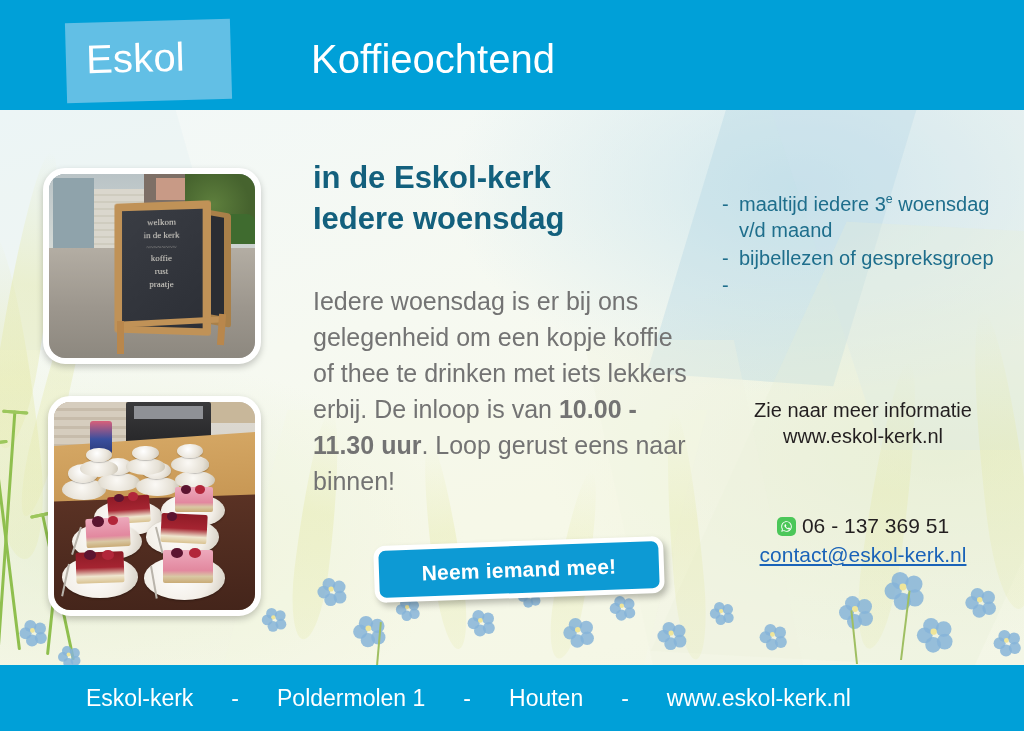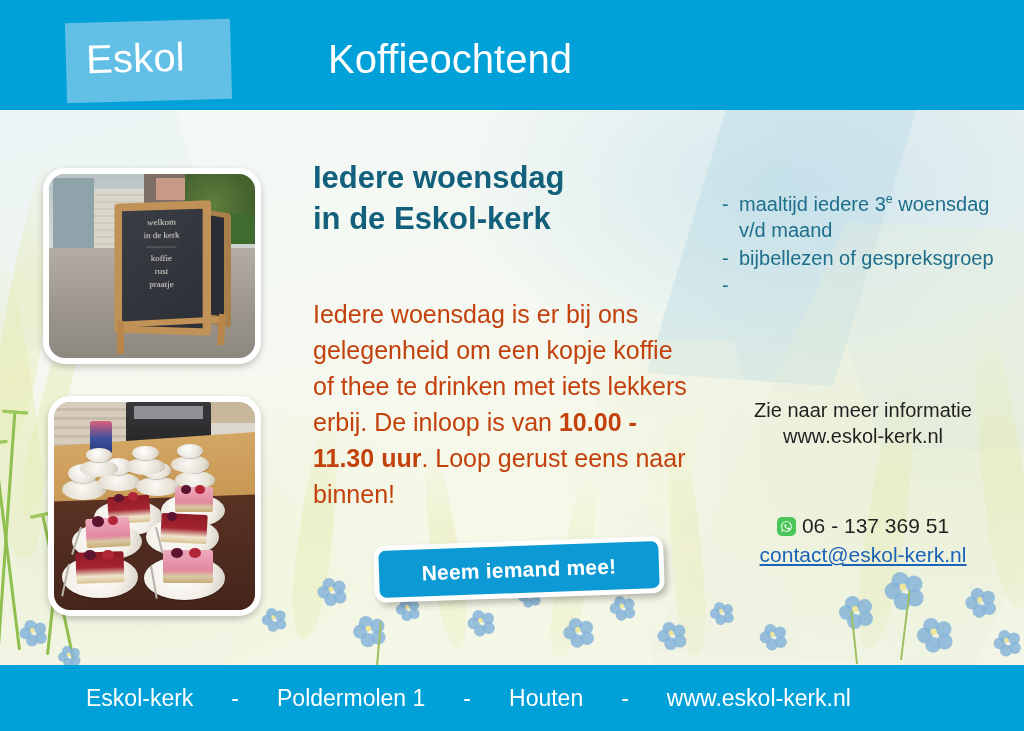--- a/index.html
+++ b/index.html
@@ -135,21 +135,20 @@
     font-size: 40px;
     color: #ffffff;
     letter-spacing: .2px;
     transform: rotate(-1.6deg);
   }
   .header-title {
     position: absolute;
     left: 311px; top: 37px;
     font-size: 40px;
     color: #ffffff;
-    margin-left: 17px;
   }
 
   
   .photo {
     position: absolute;
     border: 6px solid #ffffff;
     border-radius: 22px;
     box-shadow: 0 3px 7px rgba(0,0,0,.22);
     overflow: hidden;
     background: #cfcfcf;
@@ -251,25 +250,25 @@
     position: absolute;
     left: 313px; top: 157px;
     width: 390px;
     font-size: 31px;
     font-weight: bold;
     line-height: 1.33;
     color: #13607d;
   }
   .bodytext {
     position: absolute;
-    left: 313px; top: 296px;
+    left: 313px; top: 283px;
     width: 375px;
     font-size: 25px;
     line-height: 1.44;
-    color: #c2410c;
+    color: #737373;
   }
   .bodytext b { font-weight: bold; }
 
   
   .cta {
     position: absolute;
     left: 374px; top: 541px;
     width: 290px; height: 57px;
     background: #0d9ad4;
     border: 5px solid #ffffff;
@@ -629,22 +628,22 @@
 
       <div class="plate" style="left:45%; top:74%; width:40%; height:21%;"></div>
       <div class="cake-pink" style="left:54%; top:71%; width:25%; height:16%;"></div>
       <div class="berry" style="left:58%; top:70%; width:6%; height:5%;"></div>
       <div class="berry r" style="left:67%; top:70%; width:6%; height:5%;"></div>
       <div class="fork" style="left:48%; top:79%; height:16%; transform:rotate(-10deg);"></div>
     </div>
   </div>
 
   <div class="headline">
+    <div>in de Eskol-kerk</div>
     <div>Iedere woensdag</div>
-    <div>in de Eskol-kerk</div>
   </div>
 
   <div class="bodytext"><span>Iedere woensdag is er bij ons gelegenheid om een kopje koffie of thee te drinken met iets lekkers erbij. De inloop is van </span><b>10.00 - 11.30 uur</b><span>. Loop gerust eens naar binnen!</span></div>
 
   <div class="cta">
     <span class="cta-label">Neem iemand mee!</span>
   </div>
 
   <div class="act-list">
     <div class="act-item">

